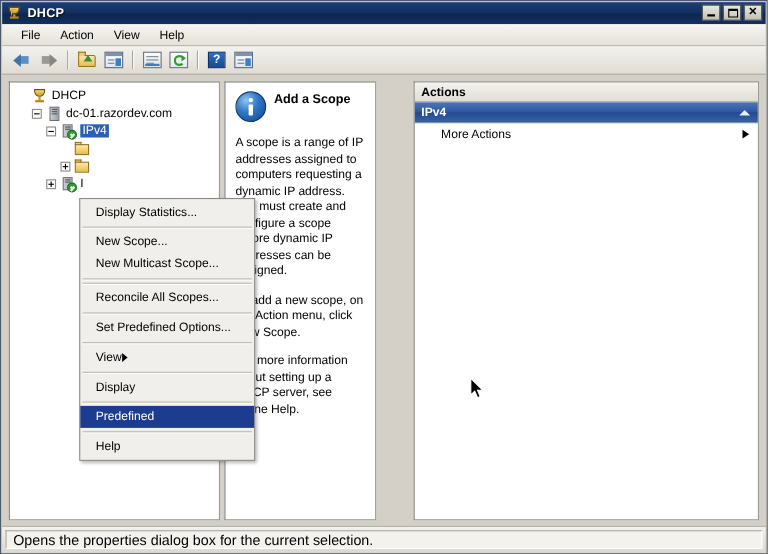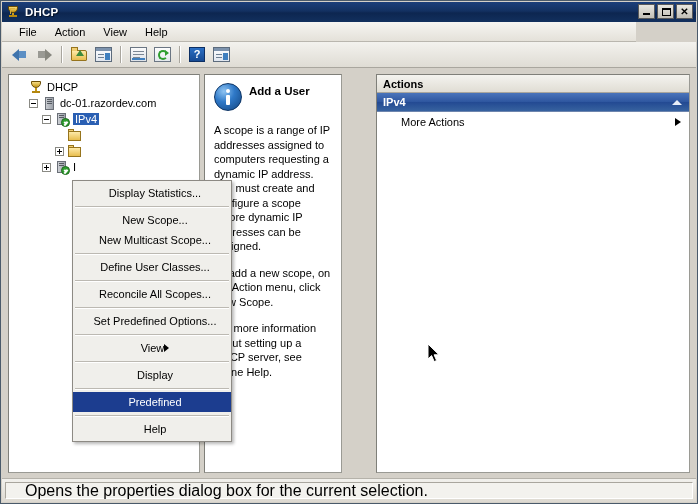--- a/index.html
+++ b/index.html
@@ -70,21 +70,21 @@
     position: absolute; left: 0; right: 0; top: 0; bottom: 0;
     display: flex; align-items: center; justify-content: center;
     font-size: 10px; line-height: 1; color: #000; font-weight: bold;
   }
   .min-glyph { position:absolute; left:4px; bottom:3px; width:7px; height:2px; background:#000; }
   .max-glyph { position:absolute; left:4px; top:3px; width:9px; height:8px; border:1px solid #000; border-top-width:2px; box-sizing:border-box; }
 
   
   #menubar {
     position: absolute; left: 1px; top: 21px;
-    width: 634px; height: 20px;
+    width: 694px; height: 20px;
     background: linear-gradient(to bottom,#f6f5f2,#e4e1d9);
     border-bottom: 1px solid #b9b6ae;
     box-sizing: border-box;
     display: flex; align-items: center;
     padding-left: 8px;
   }
   .menu-item {
     padding: 2px 9px; font-size: 11px; color: #000; cursor: default;
   }
 
@@ -286,42 +286,42 @@
     position: absolute; left: 70px; top: 112px;
     width: 160px;
     background: #f0efeb;
     border: 1px solid #8d8a84;
     box-shadow: 2px 2px 3px rgba(0,0,0,.28);
     padding: 2px 0;
     z-index: 50;
     box-sizing: border-box;
   }
   .ctx-item {
-    height: 20px; display:flex; align-items:center; justify-content:center;
+    height: 20px; display:flex; align-items:center; justify-content:flex-start;
     padding: 0 8px 0 14px; font-size: 11px; color:#000; cursor: default; white-space:nowrap;
   }
   .ctx-item.sel { background:#1c3d8f; color:#ffffff; }
   .ctx-sep { height:1px; background:#bcb9b2; margin:3px 2px 3px 2px; box-shadow:0 1px 0 #ffffff; }
   .ctx-arrow { width:0;height:0; border-top:4px solid transparent; border-bottom:4px solid transparent; border-left:5px solid #000; }
 
   
   #statusbar {
     position: absolute; left: 1px; bottom: 1px;
     width: 694px; height: 24px;
     background: linear-gradient(to bottom,#f2f1ed,#ddd9d1);
     border-top: 1px solid #b5b2aa;
     box-sizing: border-box;
     display: flex; align-items: center;
   }
   #status-field {
     margin: 2px 3px; flex: 1 1 auto; height: 17px;
     border: 1px solid #a9a69e; border-right-color:#fff; border-bottom-color:#fff;
     background: #f3f2ee;
-    display: flex; align-items: center; padding-left: 19px;
-    font-size: 16px; box-sizing: border-box;
+    display: flex; align-items: center; padding-left: 6px;
+    font-size: 13px; box-sizing: border-box;
   }
 
   
   #cursor { position:absolute; left:426px; top:276px; width:12px; height:19px; z-index:80; pointer-events:none; }
 </style>
 </head>
 <body>
 
 <div id="app">
 
@@ -483,21 +483,21 @@
       </div>
     </div>
 
     <div class="pane" id="mid-pane">
       <div class="mid-inner">
         <div class="mid-head">
           <div class="info-icon">
             <div class="dot"></div>
               <div class="stem"></div>
           </div>
-          <div class="mid-title">Add a User</div>
+          <div class="mid-title">Add a Scope</div>
         </div>
         <div class="mid-body">
           <p>A scope is a range of IP addresses assigned to computers requesting a dynamic IP address. You must create and configure a scope before dynamic IP addresses can be assigned.</p>
           <p>To add a new scope, on the Action menu, click New Scope.</p>
           <p>For more information about setting up a DHCP server, see online Help.</p>
         </div>
       </div>
     </div>
 
     <div class="pane" id="act-pane">
@@ -519,23 +519,20 @@
       <div class="ctx-sep"></div>
 
       <div class="ctx-item">
         <span>New Scope...</span>
       </div>
       <div class="ctx-item">
         <span>New Multicast Scope...</span>
       </div>
       <div class="ctx-sep"></div>
 
-      <div class="ctx-item">
-        <span>Define User Classes...</span>
-      </div>
       <div class="ctx-sep"></div>
 
       <div class="ctx-item">
         <span>Reconcile All Scopes...</span>
       </div>
       <div class="ctx-sep"></div>
 
       <div class="ctx-item">
         <span>Set Predefined Options...</span>
       </div>

